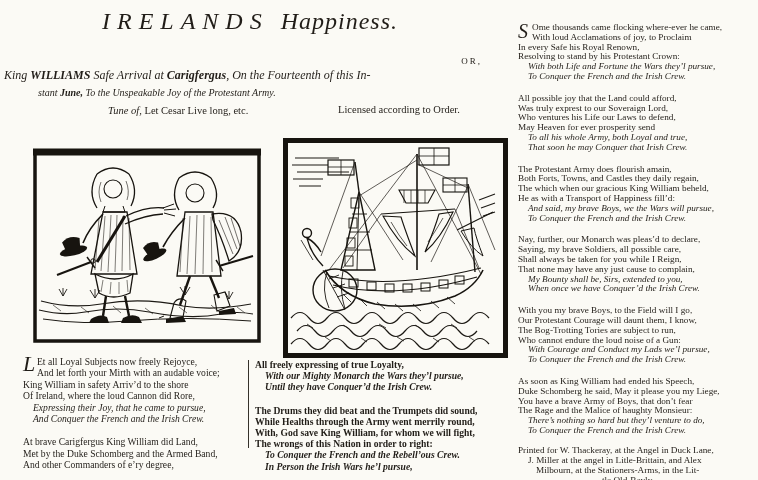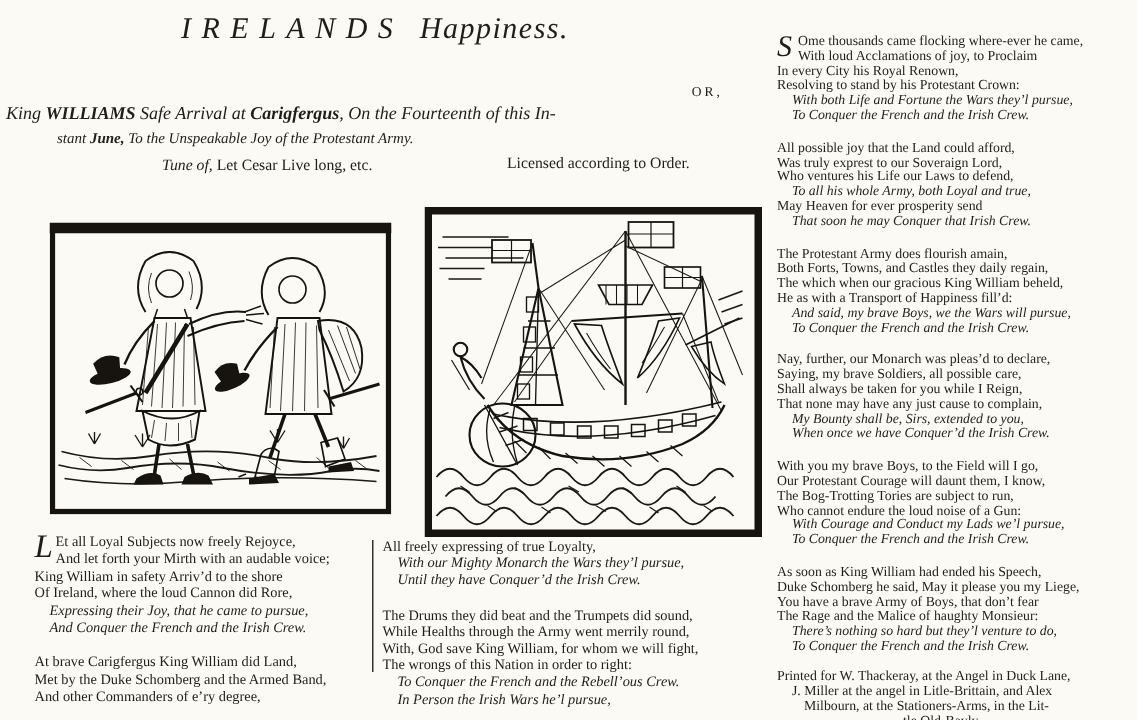--- a/index.html
+++ b/index.html
@@ -2,38 +2,38 @@
 <html><head>
 <meta charset="utf-8">
 <style>
   *{box-sizing:border-box;}
   html,body{margin:0;padding:0;background:#8a8a8a;}
   .page{position:relative;width:758px;height:480px;background:#fbfaf5;color:#211d18;
         font-family:"Liberation Serif","DejaVu Serif",serif;overflow:hidden;}
   .abs{position:absolute;}
 
   
-  .title{left:18px;top:8px;width:464px;text-align:center;font-style:italic;font-size:20px;white-space:nowrap;}
+  .title{left:18px;top:8px;width:464px;text-align:center;font-style:italic;font-size:24px;white-space:nowrap;}
   .title .t1{letter-spacing:7px;}
   .title .t2{margin-left:6px;letter-spacing:1px;}
   .orline{left:18px;top:56px;width:464px;text-align:right;font-size:9px;letter-spacing:2px;}
   .sub1{left:4px;top:68px;width:490px;font-style:italic;font-size:12px;white-space:nowrap;}
   .bold{font-weight:bold;}
   .sub2{left:38px;top:87px;font-style:italic;font-size:10px;white-space:nowrap;}
   .tune{left:108px;top:105px;font-size:10.5px;white-space:nowrap;}
   .tune .ti{font-style:italic;}
   .license{left:338px;top:104px;font-size:10.5px;white-space:nowrap;}
 
   
   .col{position:absolute;}
   .line{white-space:nowrap;}
   .col-left{left:23px;top:356px;width:224px;font-size:9.6px;}
   .col-left .line{line-height:11.4px;}
   .col-mid{left:255px;top:359px;width:234px;font-size:9.6px;}
-  .col-mid .line{line-height:11.2px;}
+  .col-mid .line{line-height:11.2px;font-weight:bold;}
   .col-right{left:518px;top:23px;width:240px;font-size:9.2px;}
   .col-right .line{line-height:9.8px;}
   .stanza{position:relative;}
   .stanza+.stanza{margin-top:12px;}
   .chorus{font-style:italic;padding-left:10px;}
   .capline{padding-left:14px;}
   .dropcap{position:absolute;left:0;top:-2px;font-style:italic;font-size:20px;line-height:20px;}
   .col-left .dropcap{font-size:22px;}
   .imprint{margin-top:9px;font-size:9.2px;}
   .imprint .line{line-height:10px;}
@@ -225,31 +225,31 @@
       <div class="line chorus">To Conquer the French and the Rebell’ous Crew.</div>
       <div class="line chorus">In Person the Irish Wars he’l pursue,</div>
     </div>
   </section>
 
   <section class="col col-right">
     <div class="stanza">
       <span class="dropcap">S</span>
       <div class="line capline">Ome thousands came flocking where-ever he came,</div>
       <div class="line capline">With loud Acclamations of joy, to Proclaim</div>
-      <div class="line">In every City his Royal Renown,</div>
+      <div class="line">In every Safe his Royal Renown,</div>
       <div class="line">Resolving to stand by his Protestant Crown:</div>
       <div class="line chorus">With both Life and Fortune the Wars they’l pursue,</div>
       <div class="line chorus">To Conquer the French and the Irish Crew.</div>
     </div>
     <div class="stanza">
       <div class="line">All possible joy that the Land could afford,</div>
       <div class="line">Was truly exprest to our Soveraign Lord,</div>
       <div class="line">Who ventures his Life our Laws to defend,</div>
+      <div class="line">May Heaven for ever prosperity send</div>
       <div class="line chorus">To all his whole Army, both Loyal and true,</div>
-      <div class="line">May Heaven for ever prosperity send</div>
       <div class="line chorus">That soon he may Conquer that Irish Crew.</div>
     </div>
     <div class="stanza">
       <div class="line">The Protestant Army does flourish amain,</div>
       <div class="line">Both Forts, Towns, and Castles they daily regain,</div>
       <div class="line">The which when our gracious King William beheld,</div>
       <div class="line">He as with a Transport of Happiness fill’d:</div>
       <div class="line chorus">And said, my brave Boys, we the Wars will pursue,</div>
       <div class="line chorus">To Conquer the French and the Irish Crew.</div>
     </div>

